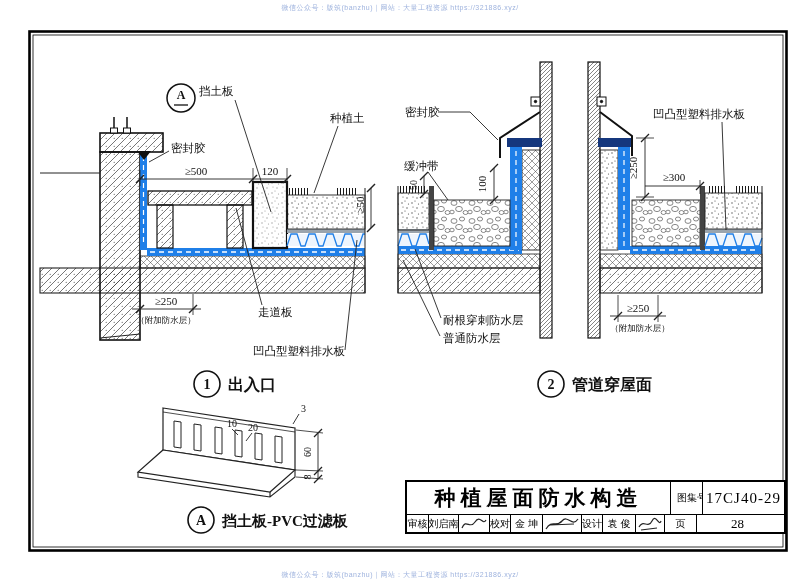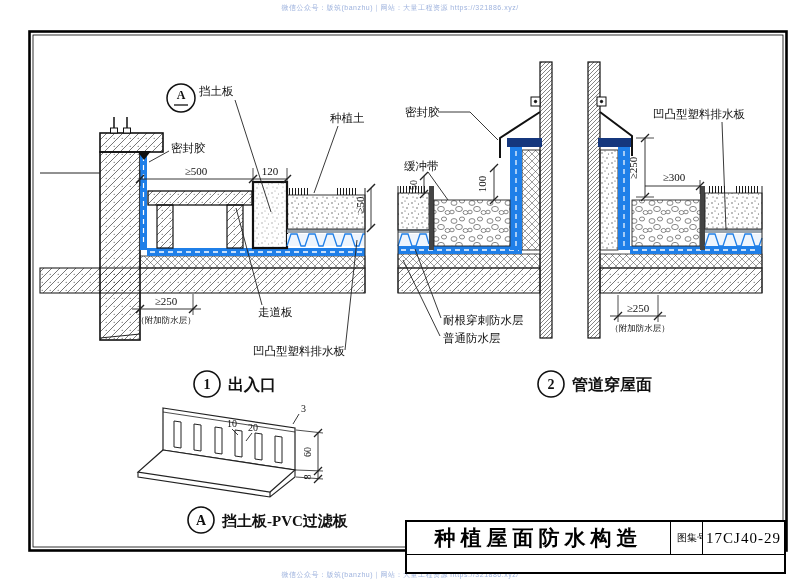--- a/index.html
+++ b/index.html
@@ -13,21 +13,21 @@
   svg text{font-family:"Liberation Serif",serif;fill:#111;}
   .t-dim{font-size:11px;}
   .t-dim-s{font-size:10px;}
   .t-note{font-size:8.5px;}
   .t-lab{font-size:11.5px;}
   .t-cap{font-size:16px;font-weight:bold;}
   .t-capA{font-size:15px;font-weight:bold;}
   .t-num{font-size:14px;font-weight:bold;}
   .t-mark{font-size:12px;font-weight:bold;}
   
-  .tblock{position:absolute;left:405px;top:520px;width:381px;height:54px;
+  .tblock{position:absolute;left:405px;top:480px;width:381px;height:54px;
           border:2px solid #000;box-sizing:border-box;background:#fff;display:flex;flex-direction:column;}
   .tb-row1{display:flex;height:32px;border-bottom:1.5px solid #000;}
   .tb-row2{display:flex;flex:1;}
   .tb-cell{display:flex;align-items:center;justify-content:center;box-sizing:border-box;
            border-left:1px solid #000;overflow:hidden;white-space:nowrap;}
   .tb-cell:first-child{border-left:none;}
   .tb-title{flex:1;font-size:21px;font-weight:bold;letter-spacing:5px;}
   .tb-atlas-label{width:32px;font-size:10px;padding-left:11px;}
   .tb-atlas-no{width:82px;font-size:15px;font-family:"Liberation Serif",serif;letter-spacing:1px;}
   .tb-sm{font-size:10px;}
@@ -324,15 +324,40 @@
       </g>
     </g>
   </svg>
 
   <div class="tblock">
     <div class="tb-row1">
       <div class="tb-cell tb-title">种植屋面防水构造</div>
       <div class="tb-cell tb-atlas-label">图集号</div>
       <div class="tb-cell tb-atlas-no">17CJ40-29</div>
     </div>
+    <div class="tb-row2">
+      <div class="tb-cell tb-sm w22">审核</div>
+      <div class="tb-cell tb-sm w31">刘启南</div>
+      <div class="tb-cell w32s">
+        <svg width="28" height="16" viewBox="0 0 28 16">
+          <path d="M2,12 C6,2 10,14 15,6 S23,10 26,4" fill="none" stroke="#222" stroke-width="1.2"></path>
+        </svg>
+      </div>
+      <div class="tb-cell tb-sm w22">校对</div>
+      <div class="tb-cell tb-sm w33">金 坤</div>
+      <div class="tb-cell w40s">
+        <svg width="36" height="16" viewBox="0 0 36 16">
+          <path d="M2,13 C8,3 12,12 18,5 S28,12 34,3 M6,9 L30,8" fill="none" stroke="#222" stroke-width="1.2"></path>
+        </svg>
+      </div>
+      <div class="tb-cell tb-sm w22">设计</div>
+      <div class="tb-cell tb-sm w34">袁 俊</div>
+      <div class="tb-cell w30s">
+        <svg width="26" height="16" viewBox="0 0 26 16">
+          <path d="M2,11 C6,3 11,13 15,5 S22,11 24,5 M4,14 L20,12" fill="none" stroke="#222" stroke-width="1.2"></path>
+        </svg>
+      </div>
+      <div class="tb-cell tb-page-label">页</div>
+      <div class="tb-cell tb-page-no">28</div>
+    </div>
   </div>
 
 </div>
 
 </body></html>

